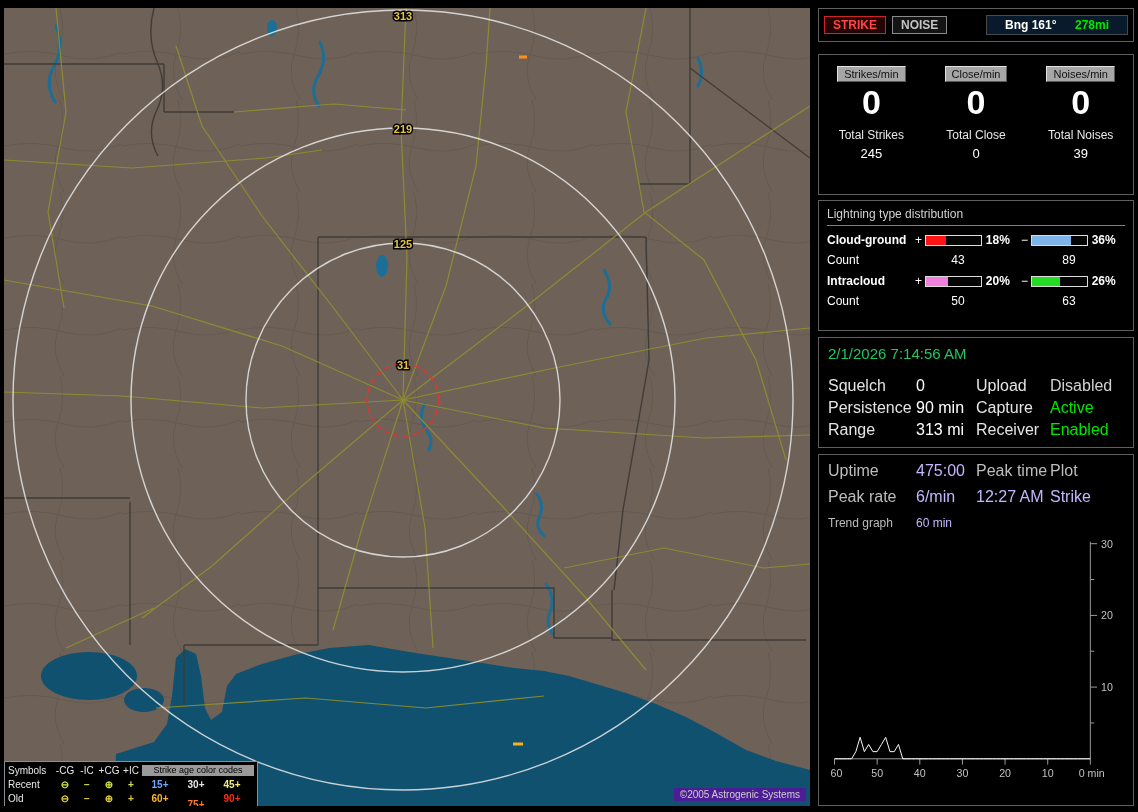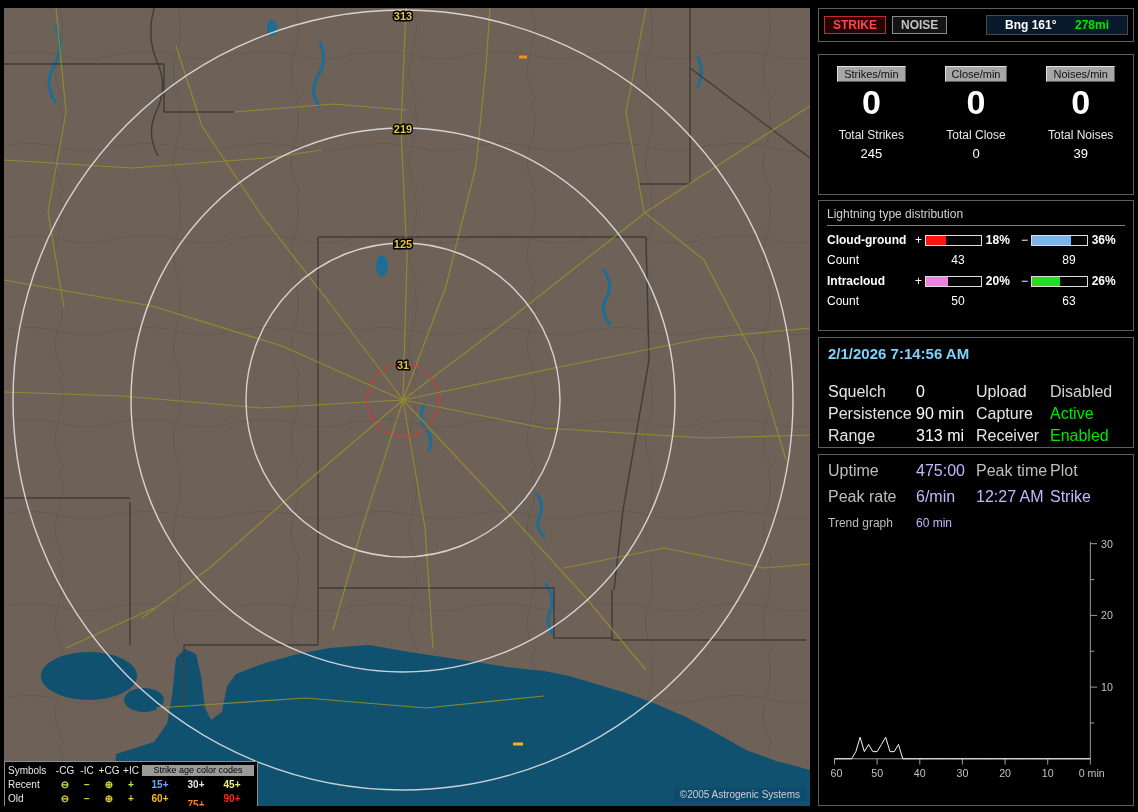--- a/index.html
+++ b/index.html
@@ -10,21 +10,21 @@
 .map{position:absolute;left:4px;top:8px;width:806px;height:798px;overflow:hidden;background:#6e6158}
 .mapsvg{display:block;width:806px;height:798px}
 .ringlbl{fill:#e4c44a;font-size:11px;font-weight:bold;stroke:#000;stroke-width:3px;paint-order:stroke;text-anchor:middle}
 .legendbox{position:absolute;left:0;top:753px;width:254px;background:#000;border:1px solid #8a8f96;font-size:10px;color:#e8e8e8;padding:1px 3px 2px}
 .legrow{display:flex;align-items:center;height:14px}
 .leg-l{width:46px}
 .leg-s{width:22px;text-align:center}
 .leg-sym{width:22px;text-align:center;font-weight:bold}
 .leg-age{width:36px;text-align:center;font-weight:bold}
 .leg-age-title{flex:1;text-align:center;background:#9a9a9a;color:#000;height:11px;line-height:11px;font-size:9px}
-.copyright{position:absolute;right:4px;top:780px;background:#0c4a6e;color:#cfcfcf;font-size:10px;padding:1px 6px}
+.copyright{position:absolute;right:4px;top:780px;background:#4c1d95;color:#cfcfcf;font-size:10px;padding:1px 6px}
 
 
 .panel{position:absolute;left:816px;top:0;width:322px;height:812px}
 .sec{position:absolute;left:2px;right:4px;border:1px solid #5f5f5f;background:#000}
 .sec1{top:8px;height:34px;display:flex;align-items:center;gap:6px;padding:0 5px}
 .btn{font-size:12px;font-weight:bold;padding:1px 8px;border:1px solid;cursor:default}
 .btn-strike{color:#ff4545;border-color:#cc2525;background:#250404}
 .btn-noise{color:#c4c4c4;border-color:#8a8a8a;background:#141414}
 .bngbox{margin-left:auto;display:flex;justify-content:space-between;align-items:center;width:142px;background:#081a2c;border:1px solid #4a4a4a;padding:2px 18px;font-size:12px;font-weight:bold}
 .bng-l{color:#fff}
@@ -44,21 +44,21 @@
 .dsign{width:11px;text-align:center}
 .dbar{width:58px;height:11px;border:1px solid #dcdcdc;background:#050505;margin:0 3px 0 1px}
 .dbar i{display:block;height:100%}
 .dpct{width:34px;font-weight:bold;margin-left:1px}
 .crow{display:flex;font-size:12px;color:#fff;margin-top:6px}
 .cl{width:100px}
 .cv{width:62px;text-align:center}
 .csp{width:49px}
 
 .sec4{top:337px;height:111px;padding:7px 9px}
-.stamp{color:#7dd3fc;font-size:15px;font-weight:bold;margin-bottom:21px}
+.stamp{color:#22c55e;font-size:15px;font-weight:normal;margin-bottom:15px}
 .sgrid{display:grid;grid-template-columns:88px 60px 74px auto;row-gap:4px;font-size:16px}
 .sl{color:#e4e4e4}
 .sv{color:#fff}
 
 .sec5{top:454px;height:352px;padding:7px 9px}
 .ggrid{display:grid;grid-template-columns:88px 60px 74px auto;row-gap:8px;font-size:16px}
 .gl{color:#bdbdbd}
 .gv{color:#c4b5fd}
 .trendrow{display:grid;grid-template-columns:88px auto;font-size:12px;margin-top:10px}
 .trendsvg{display:block;width:100%;height:250px;margin-top:4px}

